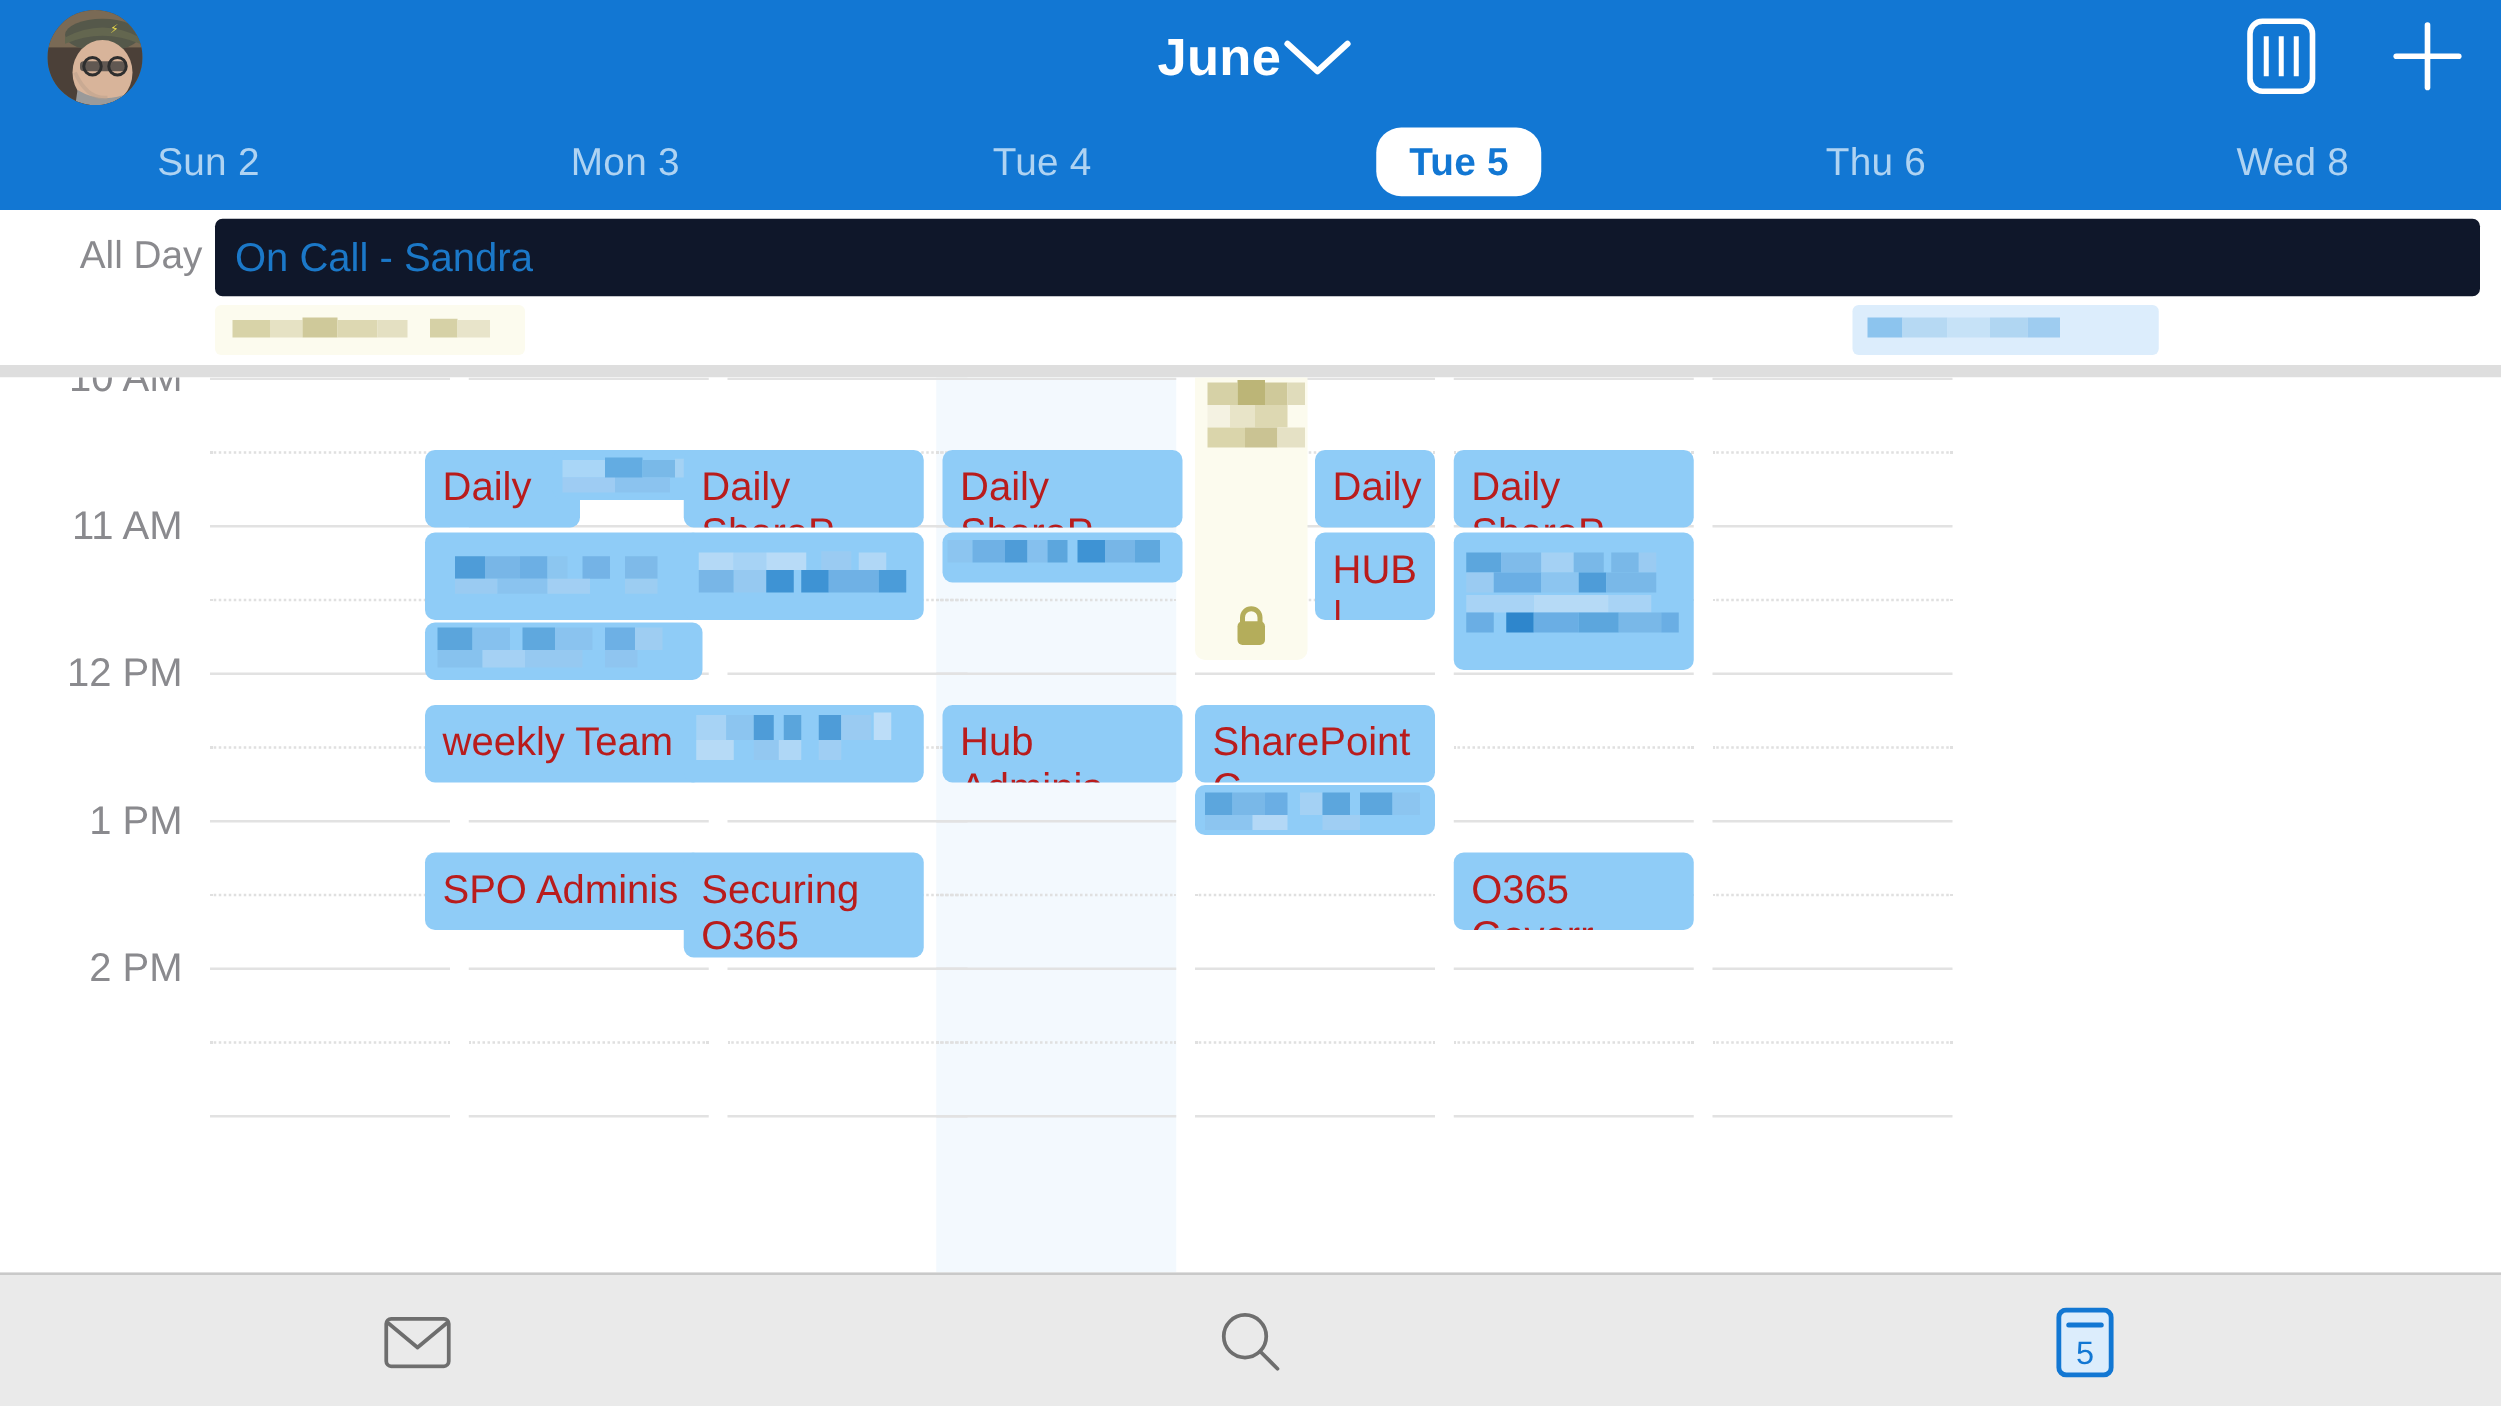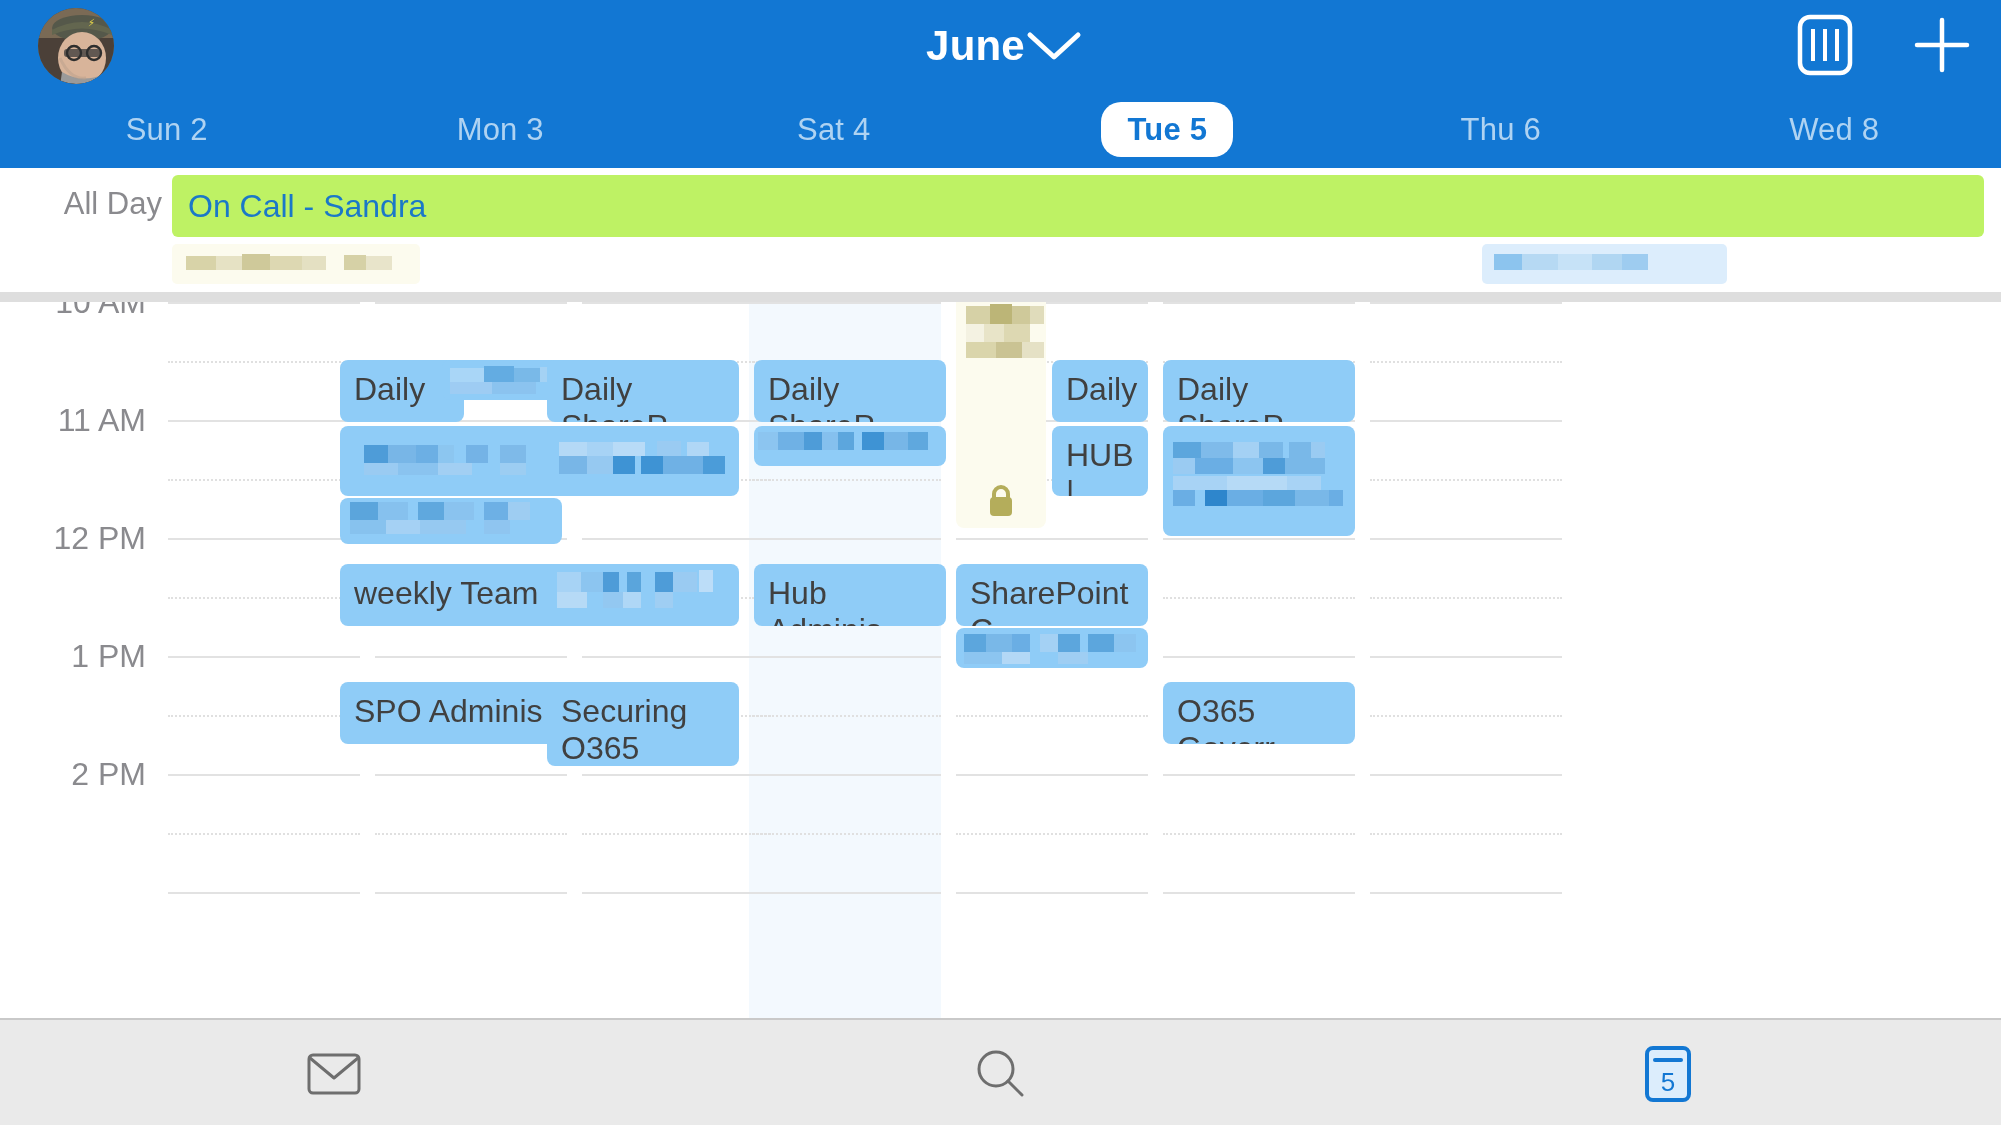--- a/index.html
+++ b/index.html
@@ -57,21 +57,21 @@
   .allday{
     position:absolute;left:0;top:168px;width:2001px;height:130px;
     background:#ffffff;overflow:hidden;
   }
   .allday-label{
     position:absolute;left:14px;top:20px;width:148px;
     text-align:right;color:#8A8A8E;font-size:31px;line-height:1;
   }
   .allday-chip{
     position:absolute;left:172px;top:7px;width:1812px;height:62px;
-    background:#bef264;border-radius:6px;
+    background:#0f172a;border-radius:6px;
     display:flex;align-items:center;
   }
   .allday-chip .txt{
     color:#1B78C8;font-size:32px;padding-left:16px;line-height:1;white-space:nowrap;
   }
   
   .partial-cream{
     position:absolute;left:172px;top:76px;width:248px;height:40px;
     background:#FCFBEE;border-radius:5px;overflow:hidden;
   }
@@ -104,21 +104,21 @@
     position:absolute;height:0;border-top:2px solid #E2E2E2;
   }
   .hline.half{border-top:2px dotted #E0E0E0;}
 
   
   .ev{
     position:absolute;border-radius:8px;overflow:hidden;
     box-sizing:border-box;
   }
   .ev .lbl{
-    color:#404040;font-size:32px;line-height:37px;
+    color:#b91c1c;font-size:32px;line-height:37px;
     padding:11px 0 0 14px;display:block;white-space:pre-wrap;
     overflow:hidden;
   }
   .ev.blue{background:#8FCCF7;}
   .ev.cream{background:#FCFBEE;}
   .ev.redacted .lbl{visibility:hidden;}
   .lock{
     position:absolute;left:50%;transform:translateX(-50%);bottom:10px;
   }
 
@@ -189,21 +189,21 @@
     </div>
 
     <div class="daystrip">
       <div class="day-cell first">
           <span class="day-pill">Sun 2</span>
         </div>
       <div class="day-cell">
           <span class="day-pill">Mon 3</span>
         </div>
       <div class="day-cell">
-          <span class="day-pill">Sat 4</span>
+          <span class="day-pill">Tue 4</span>
         </div>
       <div class="day-cell today">
           <span class="day-pill">Tue 5</span>
         </div>
       <div class="day-cell">
           <span class="day-pill">Thu 6</span>
         </div>
       <div class="day-cell">
           <span class="day-pill">Wed 8</span>
         </div>

